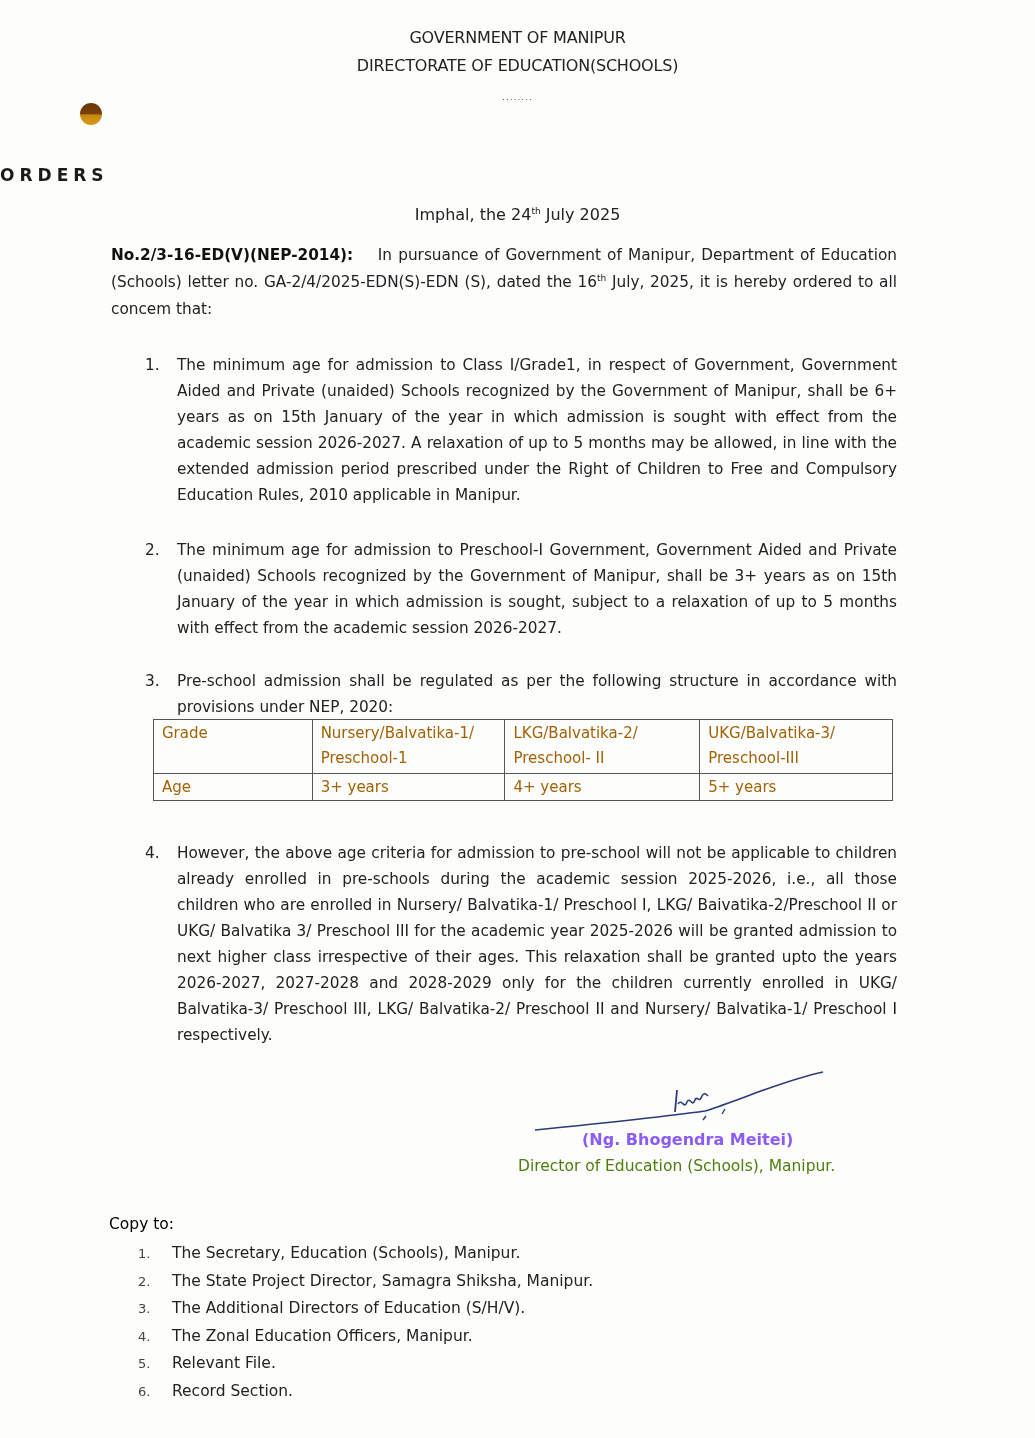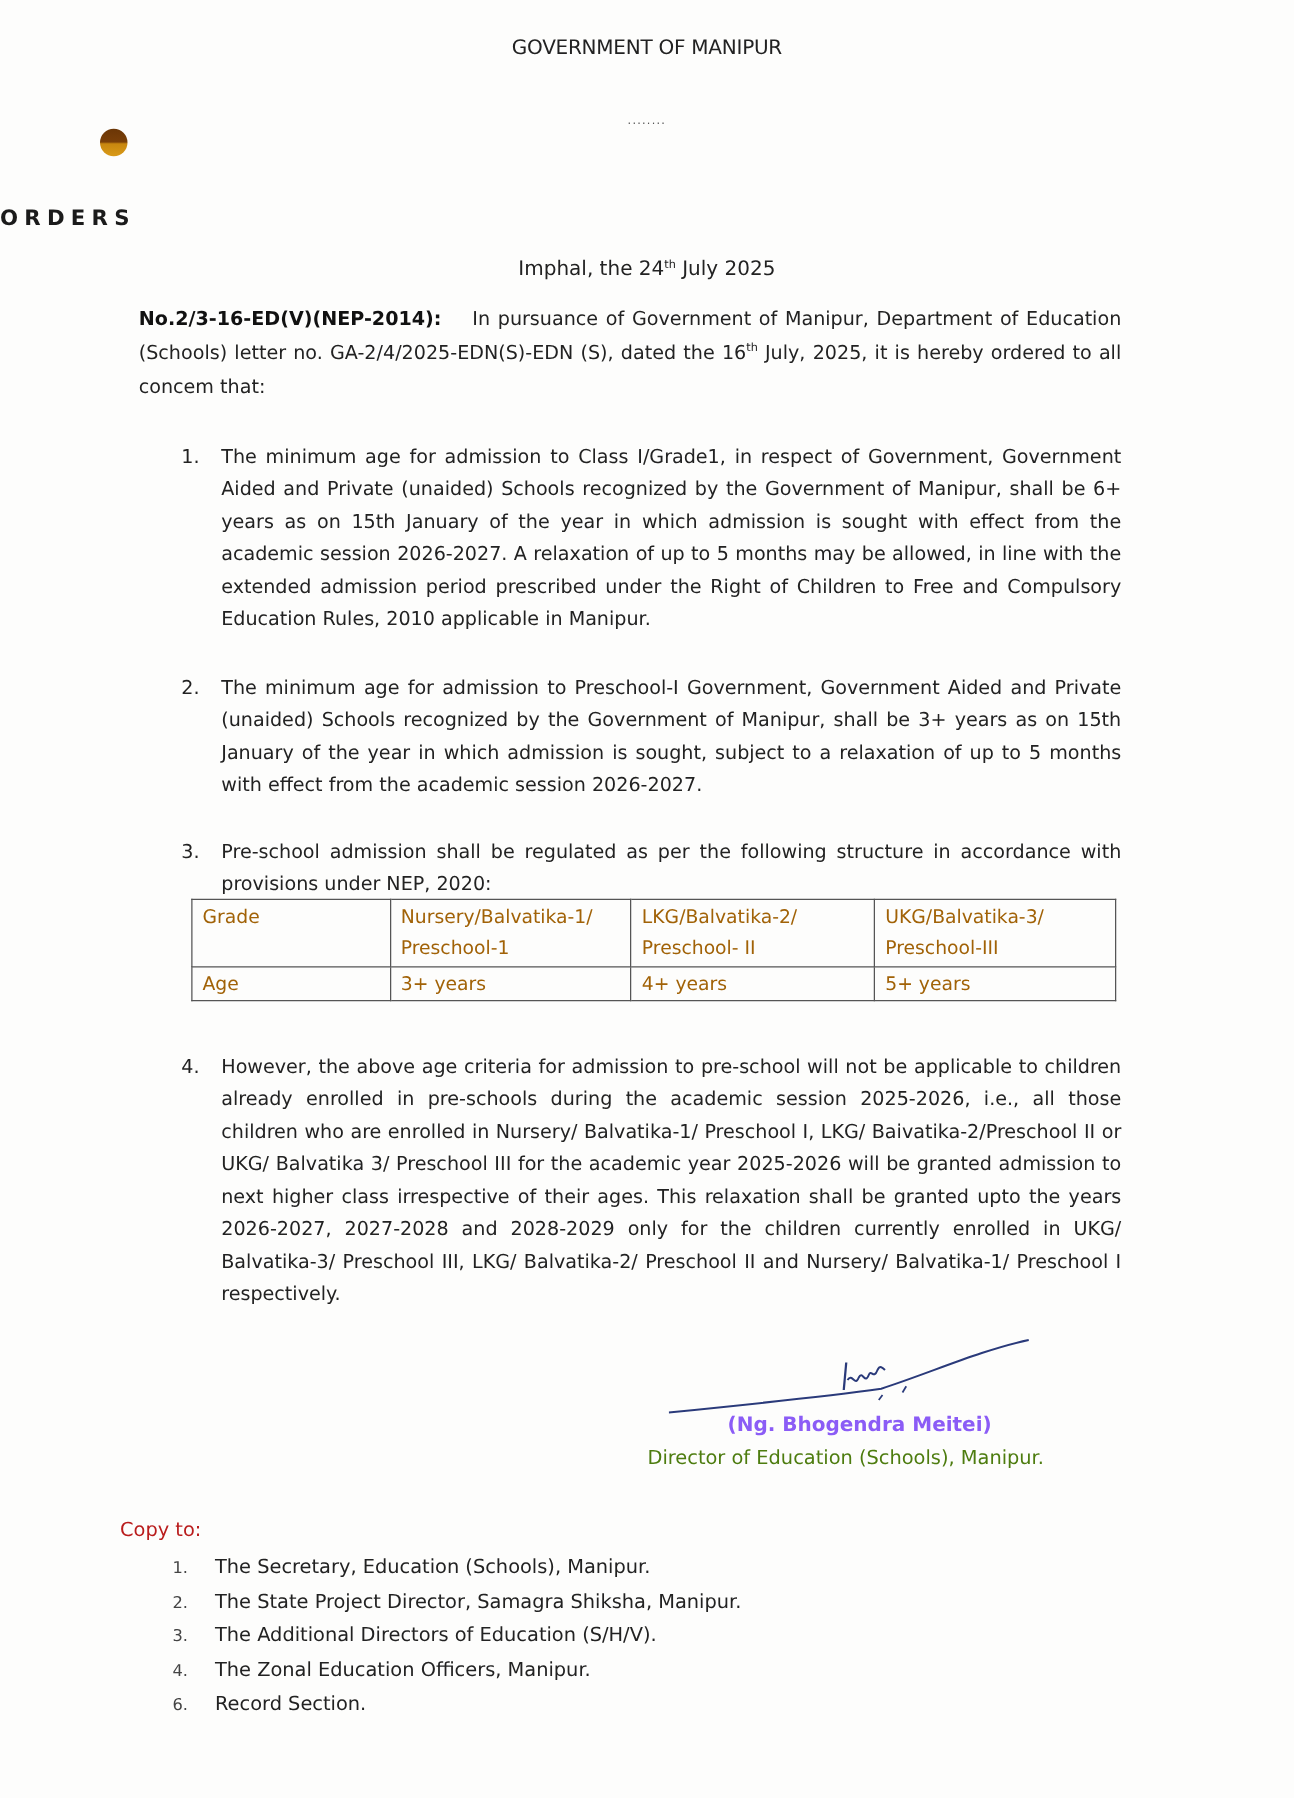--- a/index.html
+++ b/index.html
@@ -123,23 +123,23 @@
     }
     .signer-title {
       position: absolute;
       left: 518px; top: 1157px;
       font-size: 15.5px;
       color: #4d7c0f;
     }
 
     .copy-head {
       position: absolute;
-      left: 96px; top: 1215px;
+      left: 109px; top: 1215px;
       font-size: 15.5px;
-      color: #b91c1c;
+      color: #000000;
     }
     .copy-list {
       position: absolute;
       left: 138px; top: 1240px;
       width: 600px;
       margin: 0; padding: 0;
       list-style: none;
       font-size: 15.5px;
       color: #222;
     }
@@ -154,20 +154,21 @@
       font-size: 13px;
       color: #444;
     }
   </style>
 </head>
 <body>
 
 <div class="page">
 
   <div class="hdr-line" style="top:28px;">GOVERNMENT OF MANIPUR</div>
+  <div class="hdr-line" style="top:56px;">DIRECTORATE OF EDUCATION(SCHOOLS)</div>
   <div class="dots" style="top:92px;">........</div>
 
   <div class="hole"></div>
 
   <div class="orders-title">ORDERS</div>
   <div class="dateline"><span>Imphal, the 24</span><sup>th</sup><span> July 2025</span></div>
 
   <div class="intro">
     <b>No.2/3-16-ED(V)(NEP-2014):</b>&nbsp;&nbsp;&nbsp;
     <span>In pursuance of Government of Manipur, Department of Education (Schools) letter no.  GA-2/4/2025-EDN(S)-EDN (S), dated the 16</span><sup>th</sup><span> July, 2025, it is hereby ordered to all concem that:</span>
@@ -226,16 +227,17 @@
 
   <div class="signer-name">(Ng. Bhogendra Meitei)</div>
   <div class="signer-title">Director of Education (Schools), Manipur.</div>
 
   <div class="copy-head">Copy to:</div>
   <ul class="copy-list">
     <li><span class="cnum">1.</span><span>The Secretary, Education (Schools), Manipur.</span></li>
     <li><span class="cnum">2.</span><span>The State Project Director, Samagra Shiksha, Manipur.</span></li>
     <li><span class="cnum">3.</span><span>The Additional Directors of Education (S/H/V).</span></li>
     <li><span class="cnum">4.</span><span>The Zonal Education Officers, Manipur.</span></li>
+    <li><span class="cnum">5.</span><span>Relevant File.</span></li>
     <li><span class="cnum">6.</span><span>Record Section.</span></li>
   </ul>
 
 </div>
 
 </body></html>

